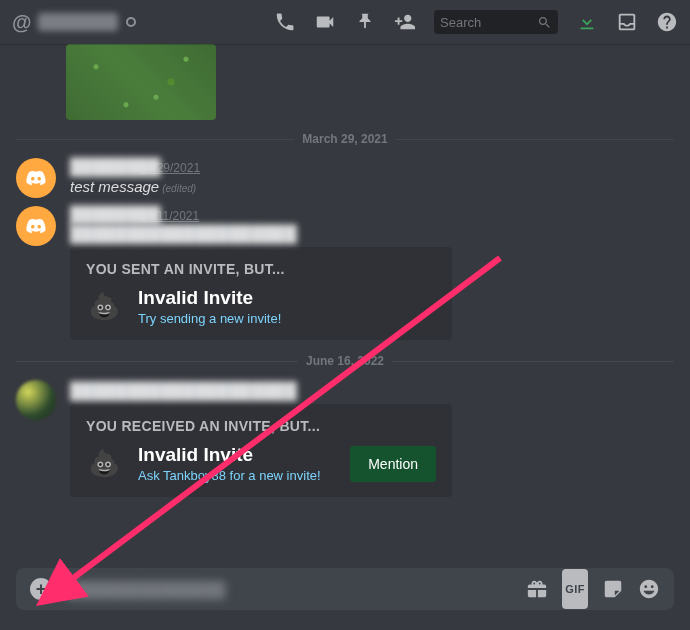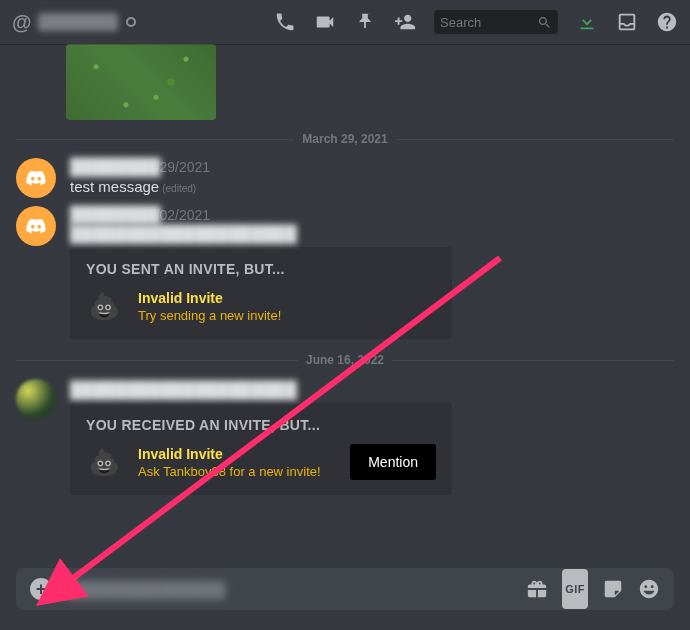--- a/index.html
+++ b/index.html
@@ -132,22 +132,22 @@
   }
   .msg-body { flex: 1; }
   .msg-head { display: flex; align-items: baseline; gap: 8px; margin-bottom: 2px; }
   .username-blur {
     background: #888b91;
     filter: blur(3px);
     border-radius: 3px;
     width: 62px;
     height: 14px;
   }
-  .timestamp { color: #72767d; font-size: 14px; }
-  .msg-text { color: #dcddde; font-size: 15px; line-height: 1.3; }
+  .timestamp { color: #72767d; font-size: 12px; text-decoration: underline; }
+  .msg-text { color: #dcddde; font-size: 15px; line-height: 1.3; font-style: italic; }
   .edited { color: #72767d; font-size: 10px; margin-left: 3px; }
   .link-blur {
     background: #3b7dc4;
     filter: blur(3px);
     border-radius: 3px;
     height: 14px;
     width: 160px;
     margin-top: 2px;
   }
 
@@ -174,31 +174,31 @@
     width: 38px;
     height: 38px;
     display: flex;
     align-items: center;
     justify-content: center;
     font-size: 26px;
     filter: grayscale(100%) brightness(0.7);
   }
   .invite-info { flex: 1; }
   .invalid {
-    color: #fde047;
-    font-size: 14px;
+    color: #ffffff;
+    font-size: 19px;
     font-weight: 600;
   }
   .invite-sub {
-    color: #eab308;
+    color: #7dd3fc;
     font-size: 13px;
     margin-top: 2px;
   }
   .mention-btn {
-    background: #000000;
+    background: #14532d;
     color: #fff;
     border: none;
     border-radius: 3px;
     padding: 10px 18px;
     font-size: 14px;
     font-weight: 500;
     cursor: pointer;
   }
 
   
@@ -345,21 +345,21 @@
 
   <div class="msg">
     <div class="avatar discord">
       <svg viewBox="0 0 24 24">
           <path d="M19.3 5.3C17.9 4.7 16.5 4.2 15 4c-.2.3-.4.7-.5 1-1.6-.2-3.3-.2-4.9 0-.2-.3-.4-.7-.5-1-1.5.3-2.9.7-4.3 1.3C2 9.4 1.3 13.3 1.6 17.2c1.8 1.3 3.6 2.1 5.3 2.7.4-.6.8-1.2 1.1-1.8-.6-.2-1.2-.5-1.7-.8.1-.1.3-.2.4-.3 3.4 1.6 7.1 1.6 10.5 0 .1.1.3.2.4.3-.6.3-1.1.6-1.7.8.3.6.7 1.2 1.1 1.8 1.7-.5 3.5-1.4 5.3-2.7.5-4.5-.8-8.4-3.3-11.9zM8.5 14.8c-1 0-1.9-.9-1.9-2.1s.8-2.1 1.9-2.1 1.9.9 1.9 2.1-.8 2.1-1.9 2.1zm7 0c-1 0-1.9-.9-1.9-2.1s.8-2.1 1.9-2.1 1.9.9 1.9 2.1-.9 2.1-1.9 2.1z"></path>
         </svg>
     </div>
     <div class="msg-body">
       <div class="msg-head">
         <span class="username-blur">████████</span>
-        <span class="timestamp">10/02/2021</span>
+        <span class="timestamp">10/11/2021</span>
       </div>
       <div class="link-blur">████████████████████</div>
 
       <div class="invite-card">
         <div class="invite-title">YOU SENT AN INVITE, BUT...</div>
         <div class="invite-row">
           <div class="poop">💩</div>
           <div class="invite-info">
             <div class="invalid">Invalid Invite</div>
             <div class="invite-sub">Try sending a new invite!</div>

